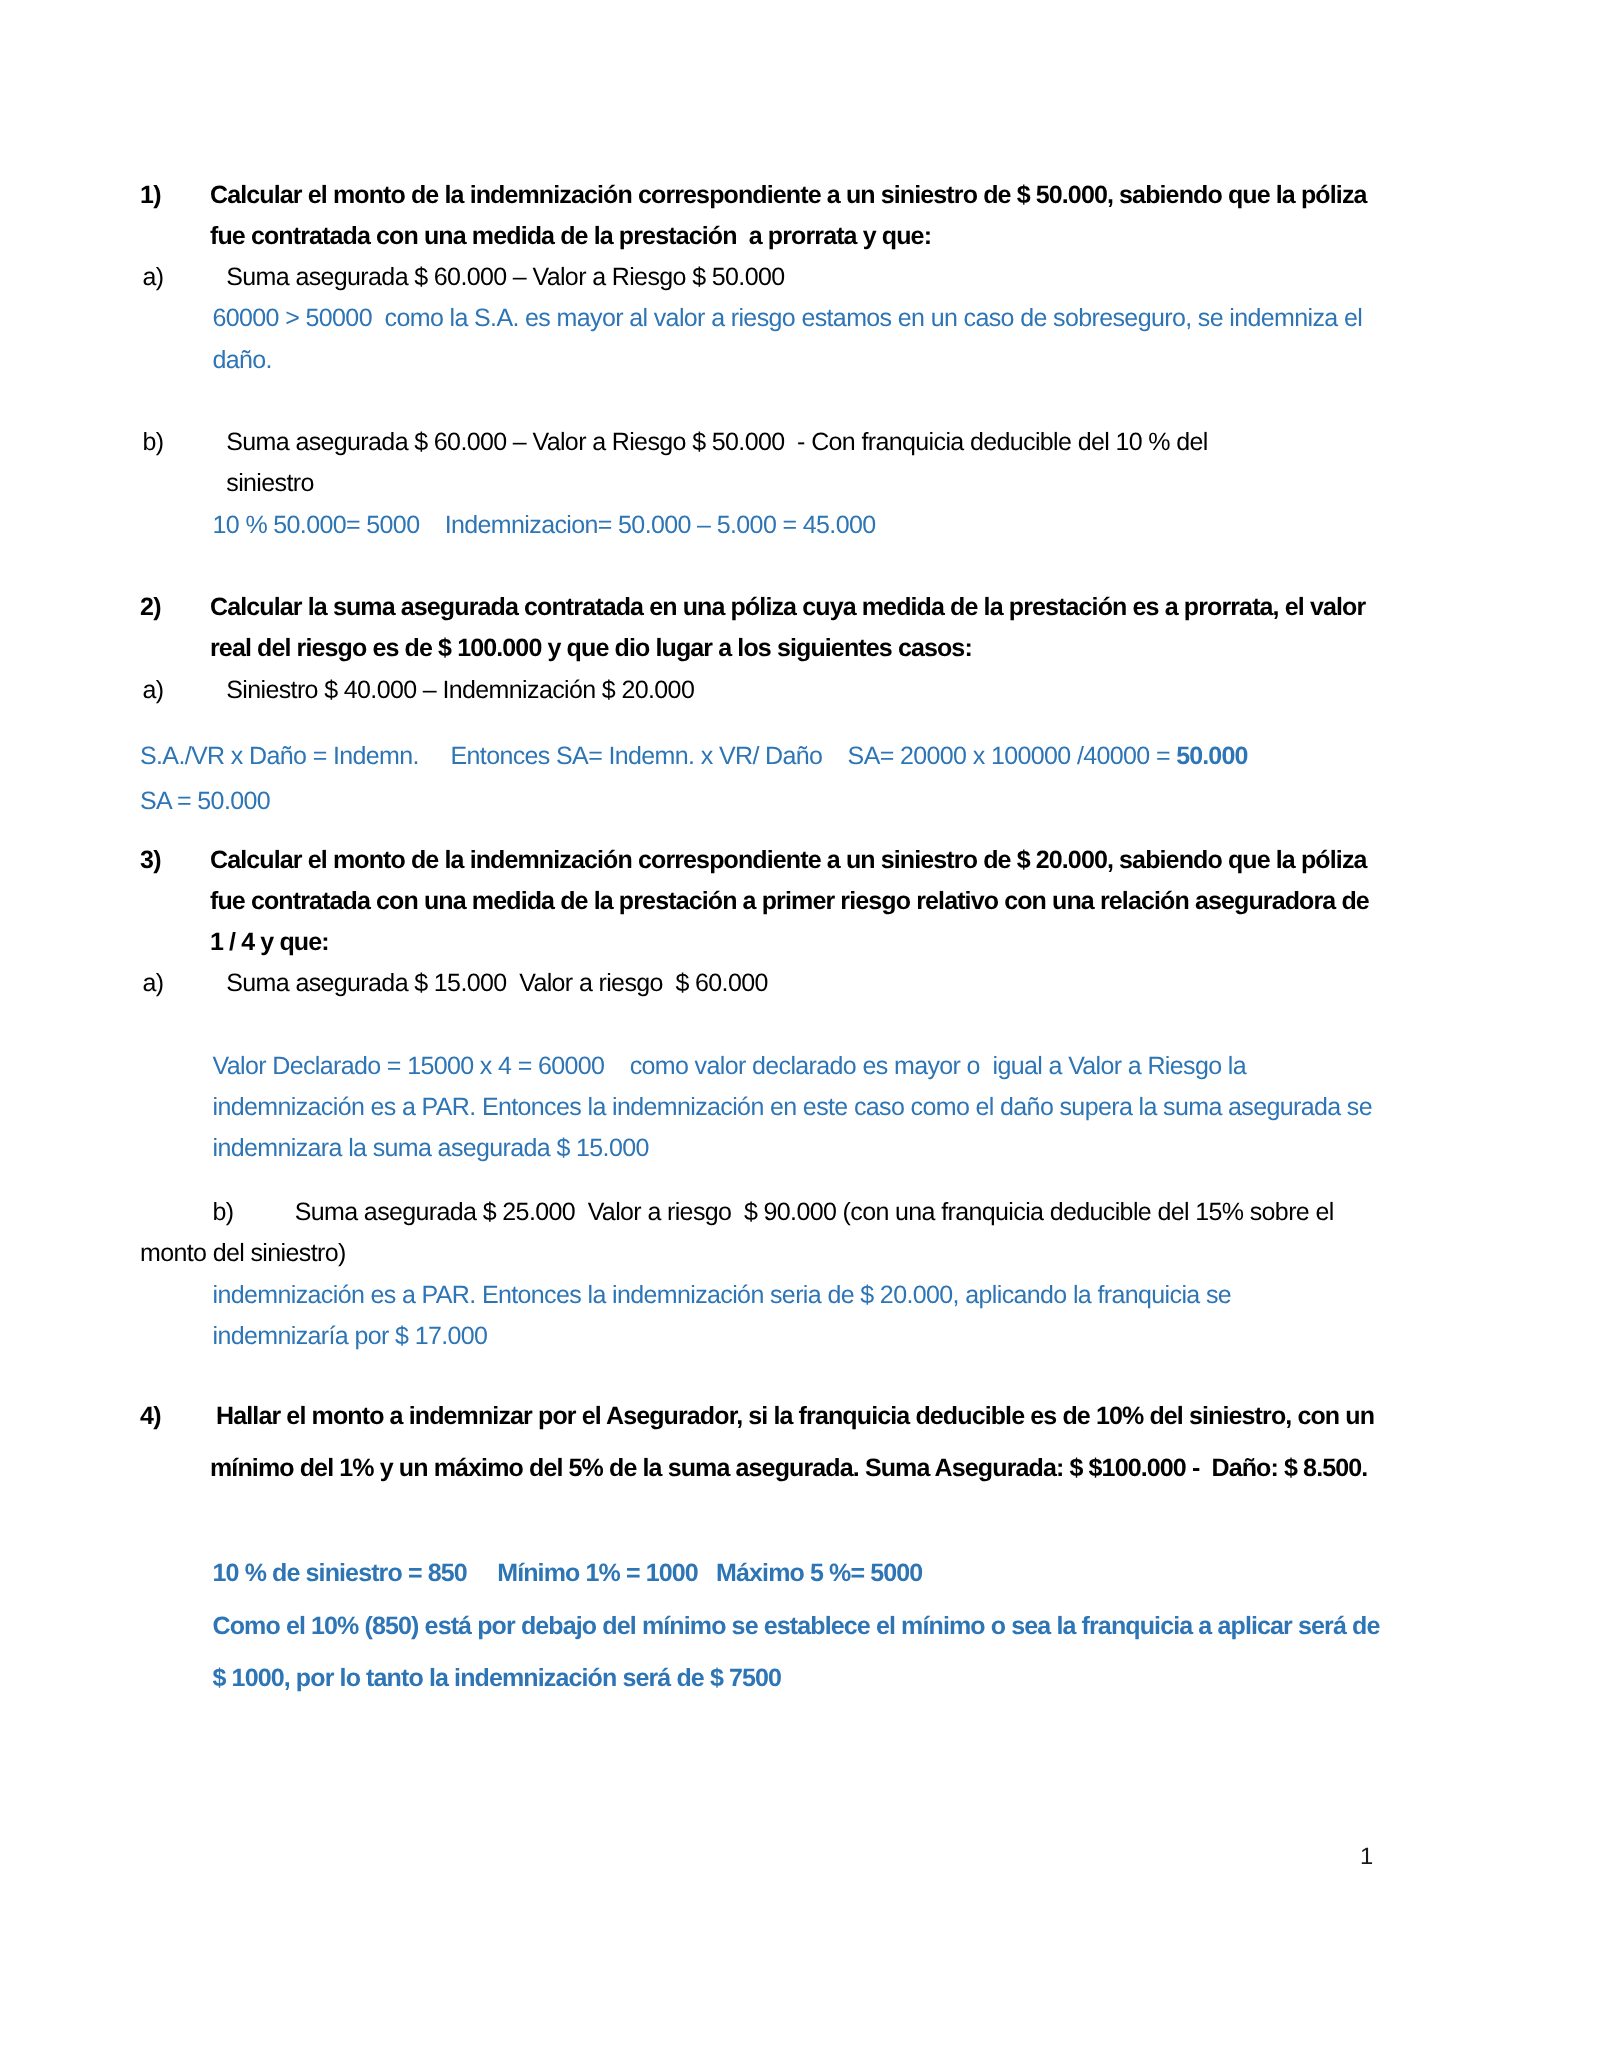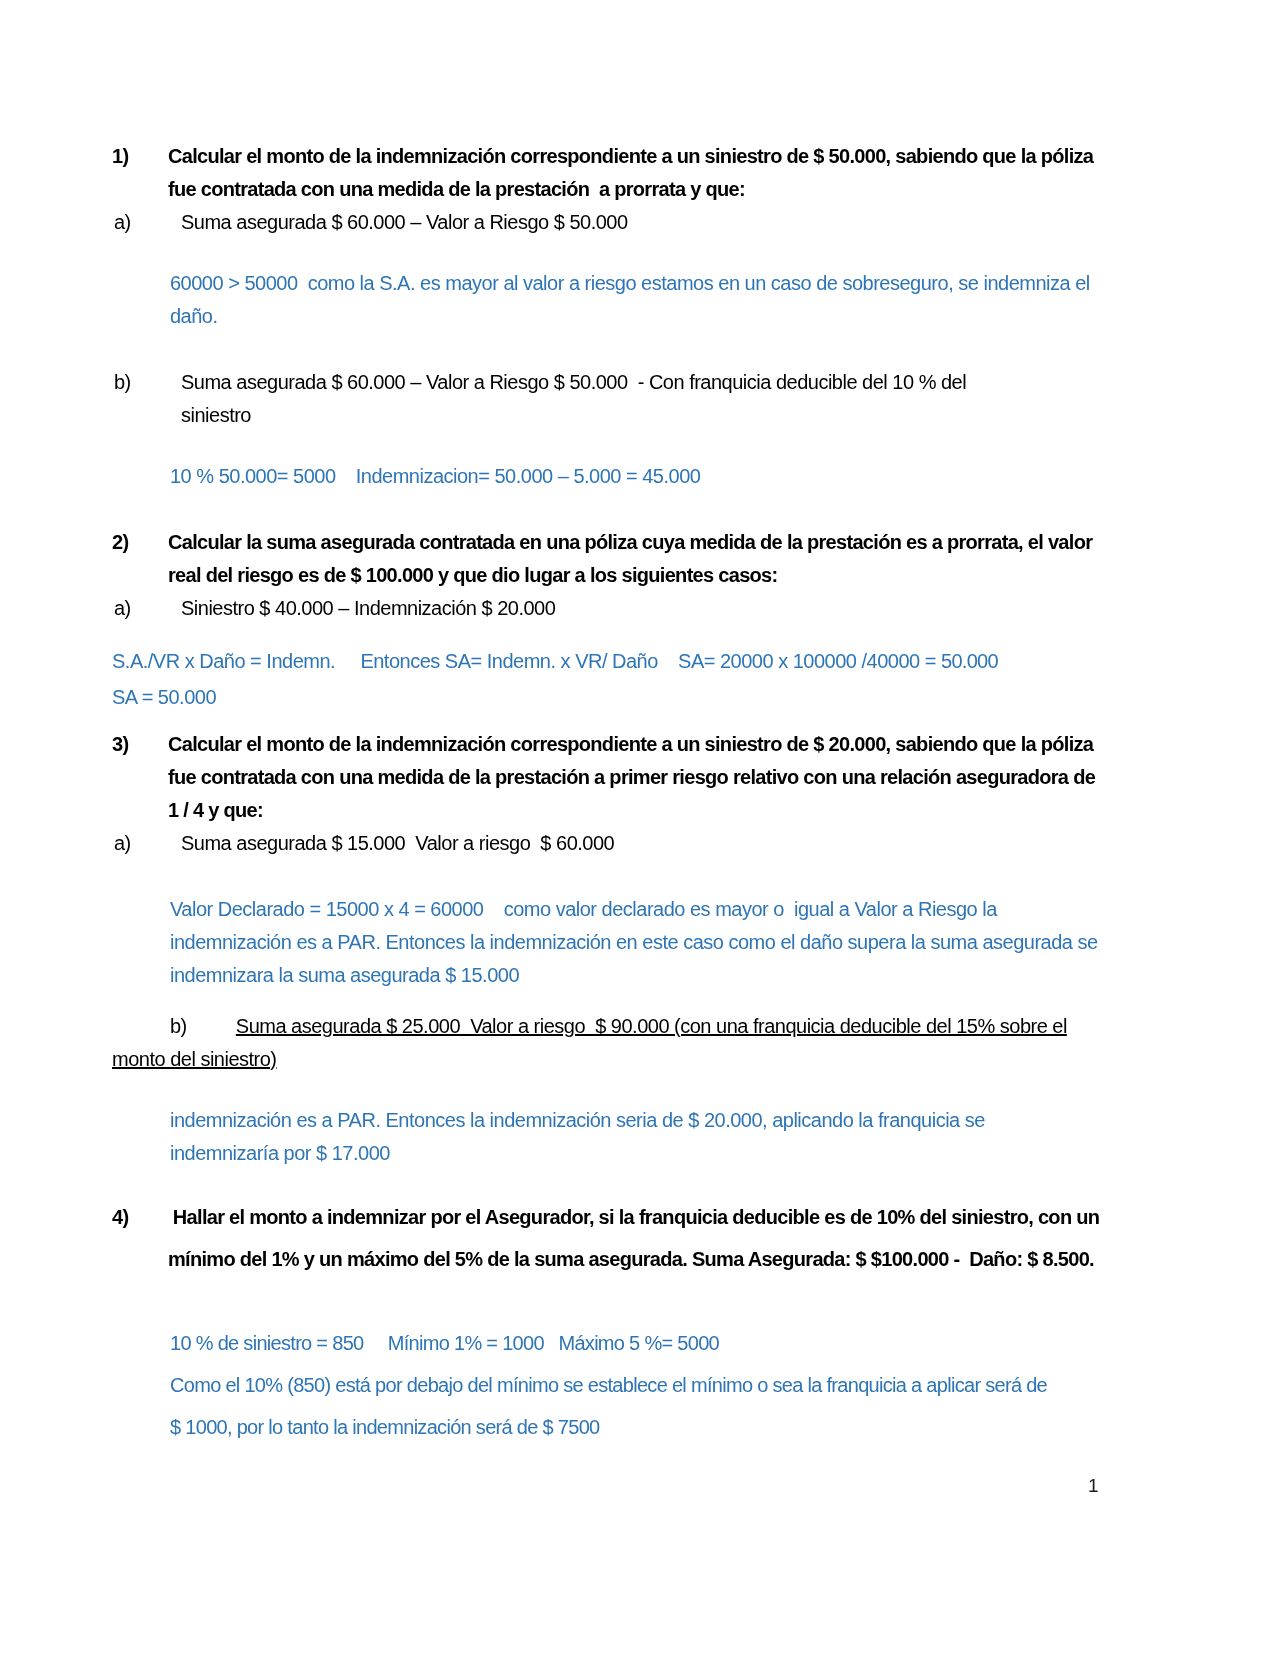--- a/index.html
+++ b/index.html
@@ -21,32 +21,32 @@
   .line { white-space:pre; }
   
   .qrow { display:flex; }
   .qnum { width:56px; flex-shrink:0; font-weight:bold; }
   .qtext { flex:1; font-weight:bold; letter-spacing:-0.7px; }
   
   .sub { display:flex; padding-left:2px; }
   .sub-label { width:67px; flex-shrink:0; }
   .sub-text { flex:1; }
   
-  .answer { color:#2E75B6;margin-top:28px; }
+  .answer { color:#2E75B6; }
   .ind { margin-left:58px; }
-  .bold { font-weight:normal; letter-spacing:-0.7px; }
+  .bold { font-weight:bold; letter-spacing:-0.7px; }
   
   .hang-label { display:inline-block; white-space:pre; padding-left:58px; }
   .hang-gap { display:inline-block; width:49px; }
   
   .dbl { line-height:42px; }
   
   .mt14 { margin-top:14px; }
   .mt17 { margin-top:3px; }
-  .mt18 { margin-top:18px;text-decoration:underline; }
+  .mt18 { margin-top:18px; }
   .mt20 { margin-top:20px; }
   .mt26 { margin-top:26px; }
   .mt33 { margin-top:33px; }
   .mt42 { margin-top:42px; }
   .page-number {
     position:absolute;
     left:1088px; top:1475px;
     font-size:19px;
     color:#1a1a1a;
   }

